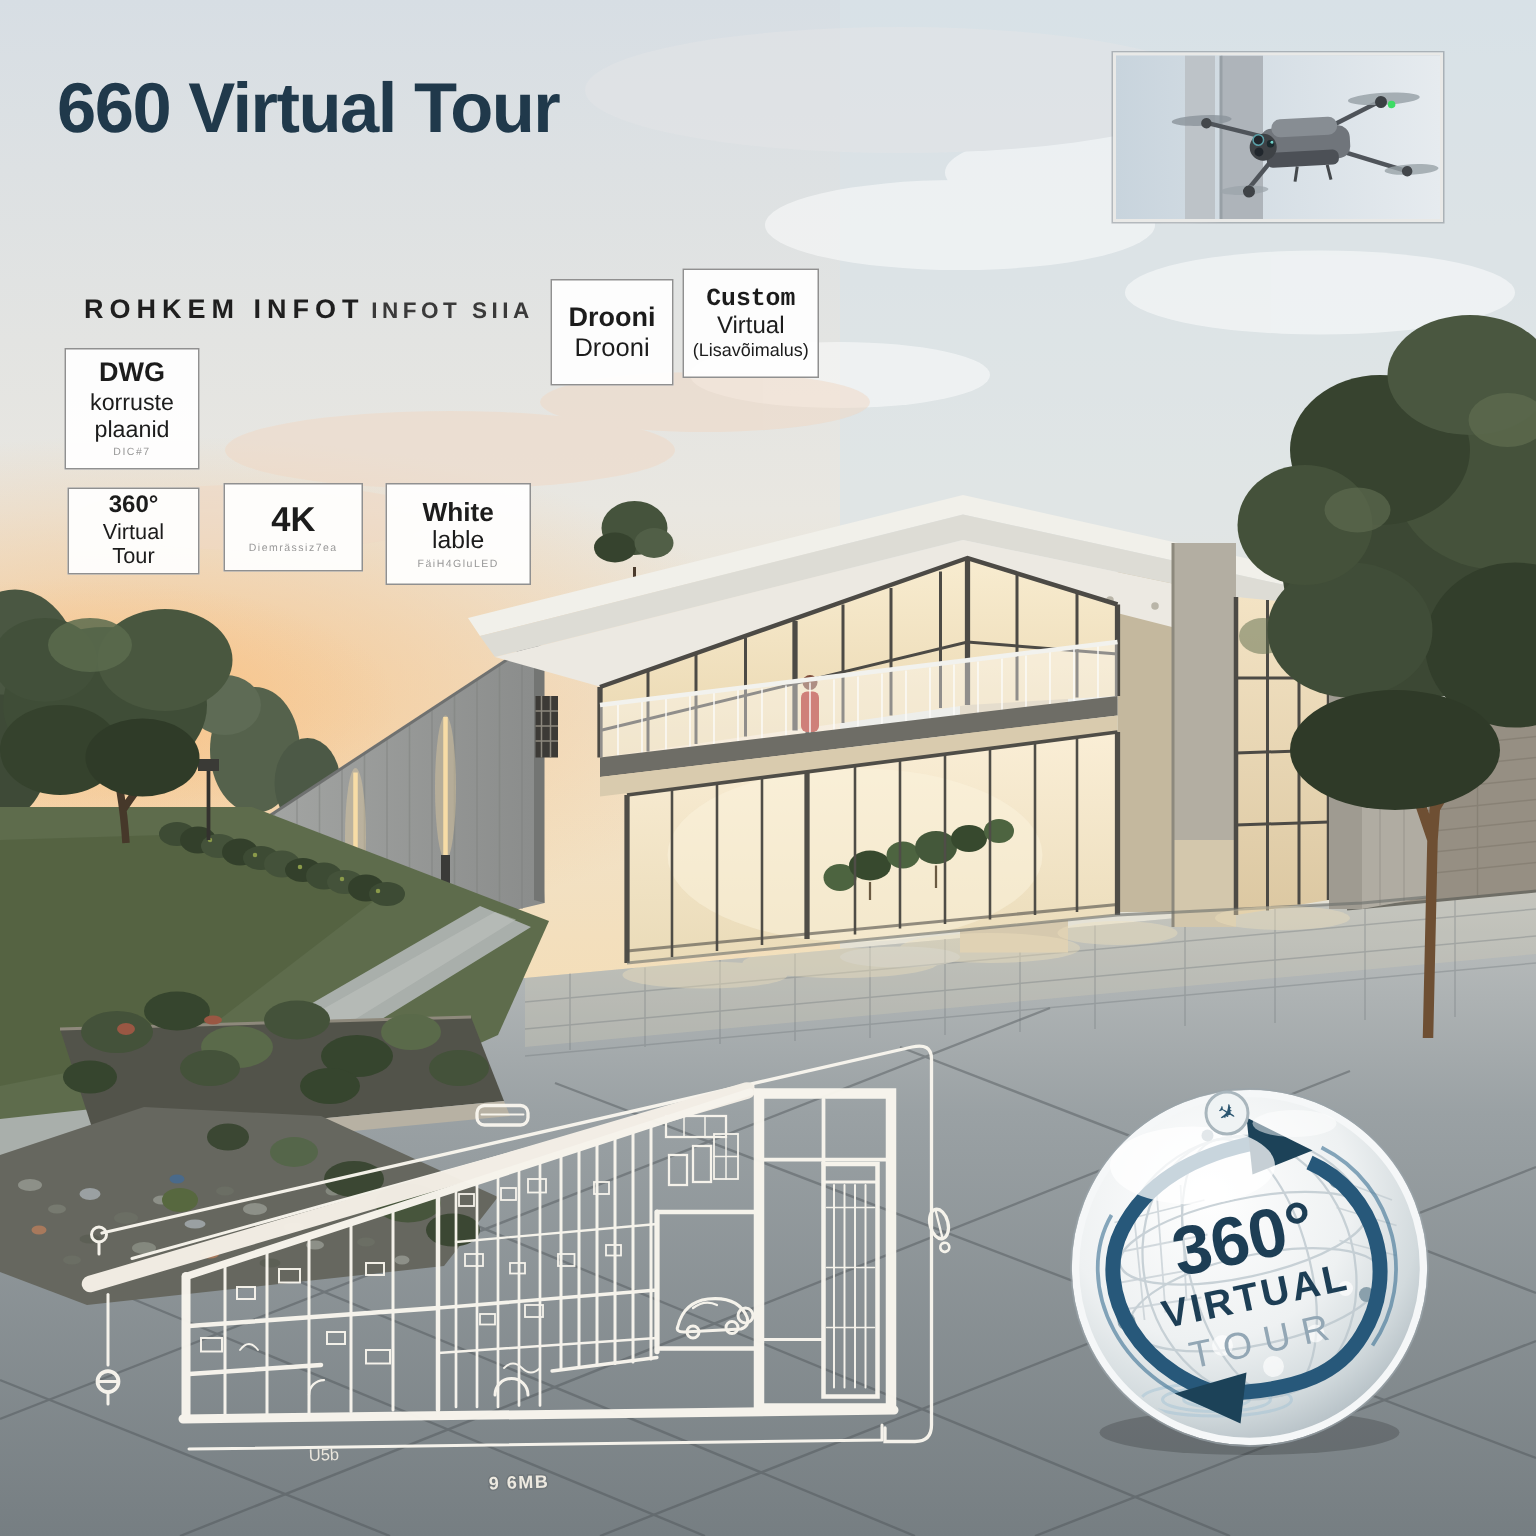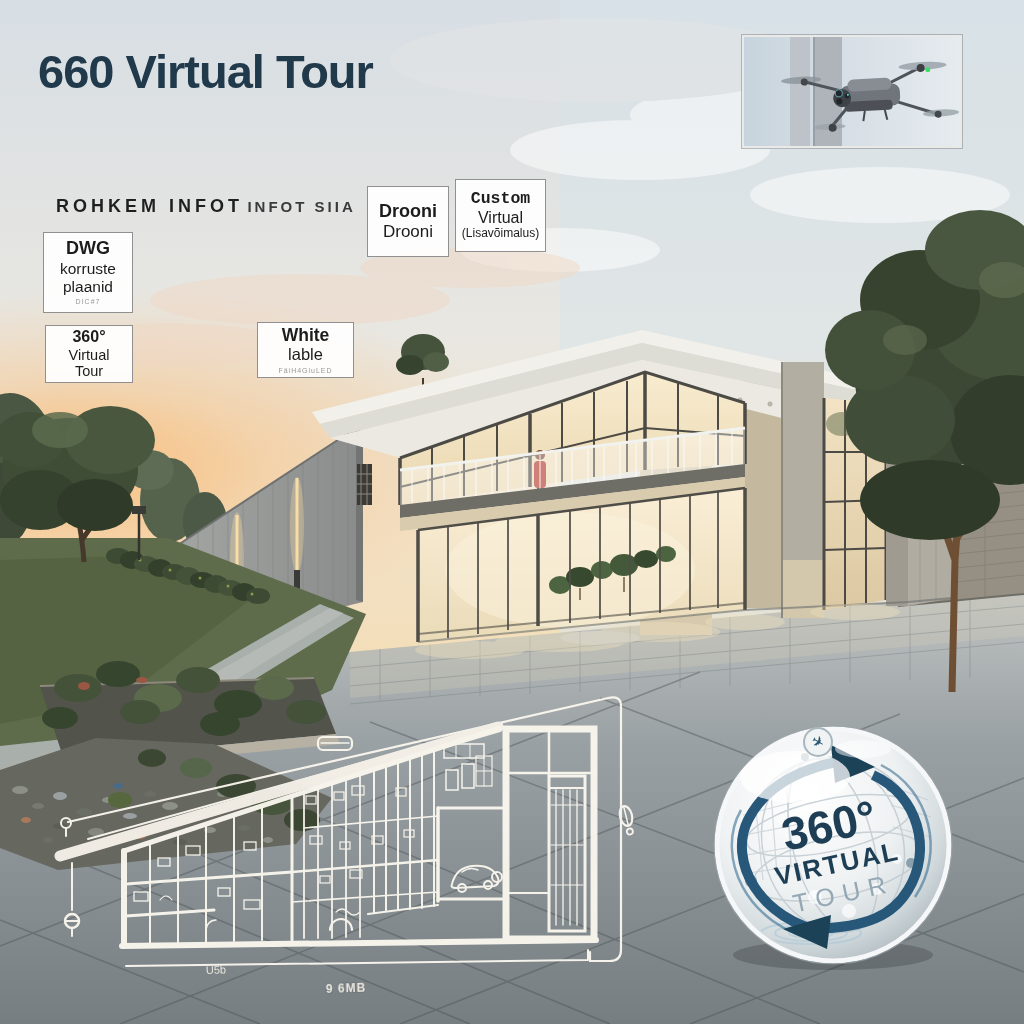--- a/index.html
+++ b/index.html
@@ -28,21 +28,21 @@
   .fbox-drooni .fb-b{font-size:18px;}
   .fbox-custom{left:455px;top:179px;width:91px;height:73px;font-size:16px;line-height:1.15;}
   .fbox-custom .fb-b{font-size:16.5px;font-family:Liberation Mono, monospace;}
   .fb-small{font-size:12px;}
   .fbox-dwg{left:43px;top:232px;width:90px;height:81px;font-size:15.5px;}
   .fbox-dwg .fb-b{font-size:18px;}
   .fbox-360{left:45px;top:325px;width:88px;height:58px;font-size:14.5px;line-height:1.15;}
   .fbox-360 .fb-b{font-size:16px;}
   .fbox-4k{left:149px;top:322px;width:93px;height:59px;}
   .fbox-4k .fb-b{font-size:23px;}
-  .fbox-white{left:257px;top:322px;width:97px;height:56px;font-size:16.5px;}
+  .fbox-white{left:257px;top:322px;width:97px;height:68px;font-size:16.5px;}
   .fbox-white .fb-b{font-size:17.5px;}
 
   .drone-inset{position:absolute;left:742px;top:35px;width:220px;height:113px;
                border:2px solid #e9e9e7;box-shadow:0 0 0 1px rgba(110,118,124,.45);
                background:#cfd9e0;}
 </style>
 </head>
 <body>
 
 <div class="stage">
@@ -585,20 +585,24 @@
   <span>plaanid</span>
   <span class="fb-tiny">DIC#7</span>
 </div>
 
 <div class="fbox fbox-360">
   <span class="fb-b">360°</span>
   <span>Virtual</span>
   <span>Tour</span>
 </div>
 
+<div class="fbox fbox-4k">
+  <span class="fb-b">4K</span>
+  <span class="fb-tiny">Diemrässiz7ea</span>
+</div>
 
 <div class="fbox fbox-white">
   <span class="fb-b">White</span>
   <span>lable</span>
   <span class="fb-tiny">FäiH4GluLED</span>
 </div>
 
 <div class="drone-inset">
   <svg width="216" height="109" viewBox="0 0 216 109">
     <defs>

